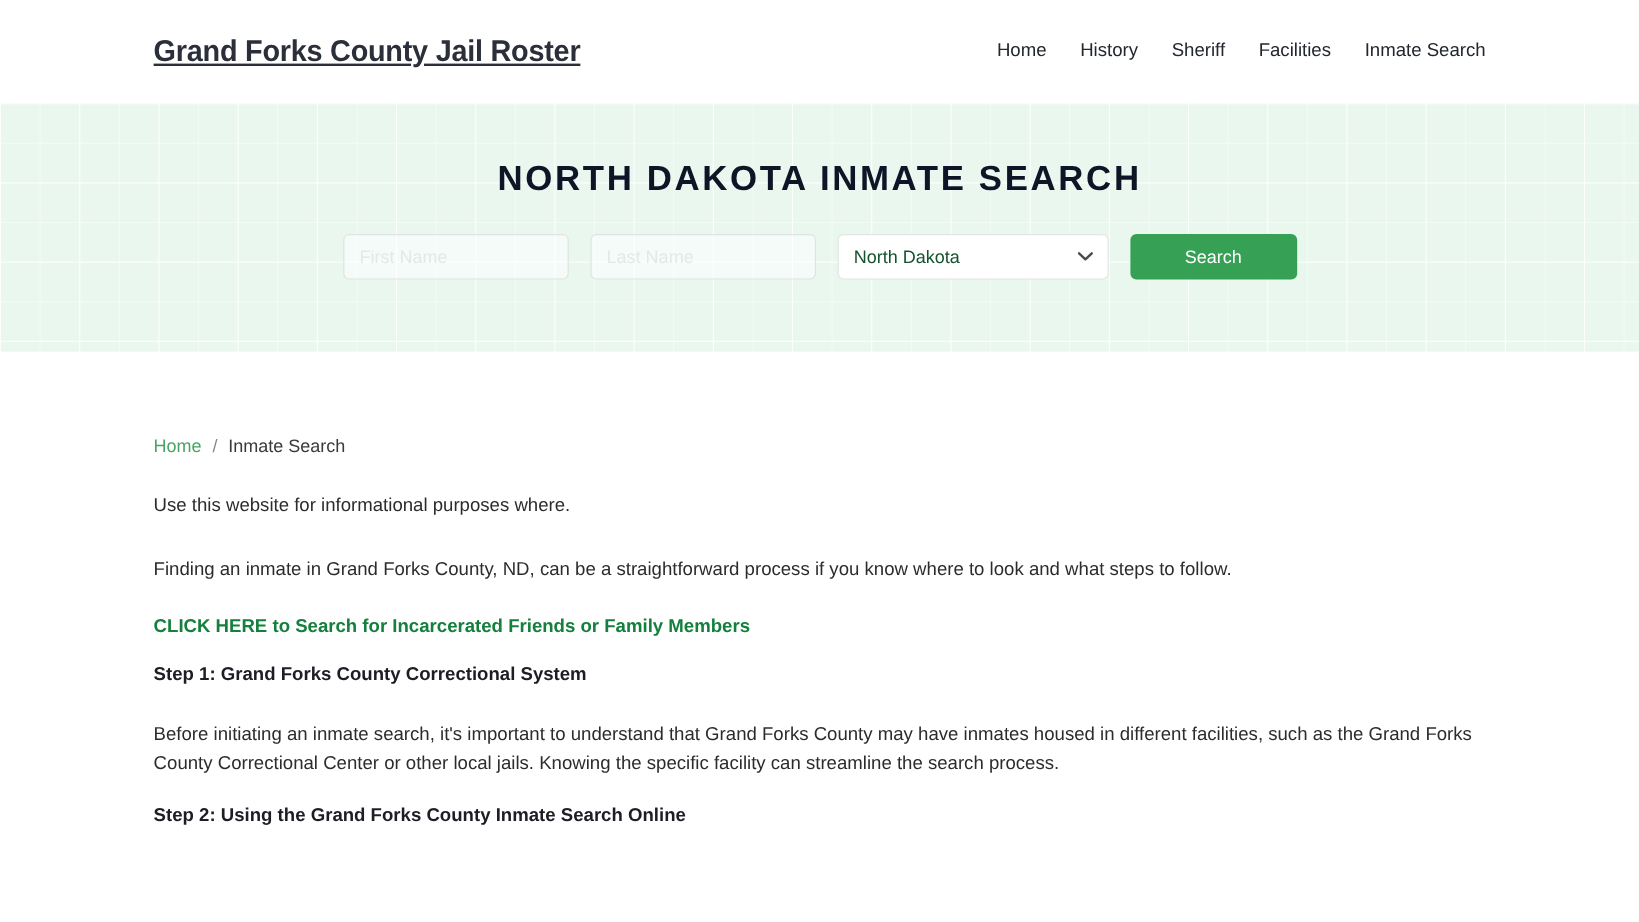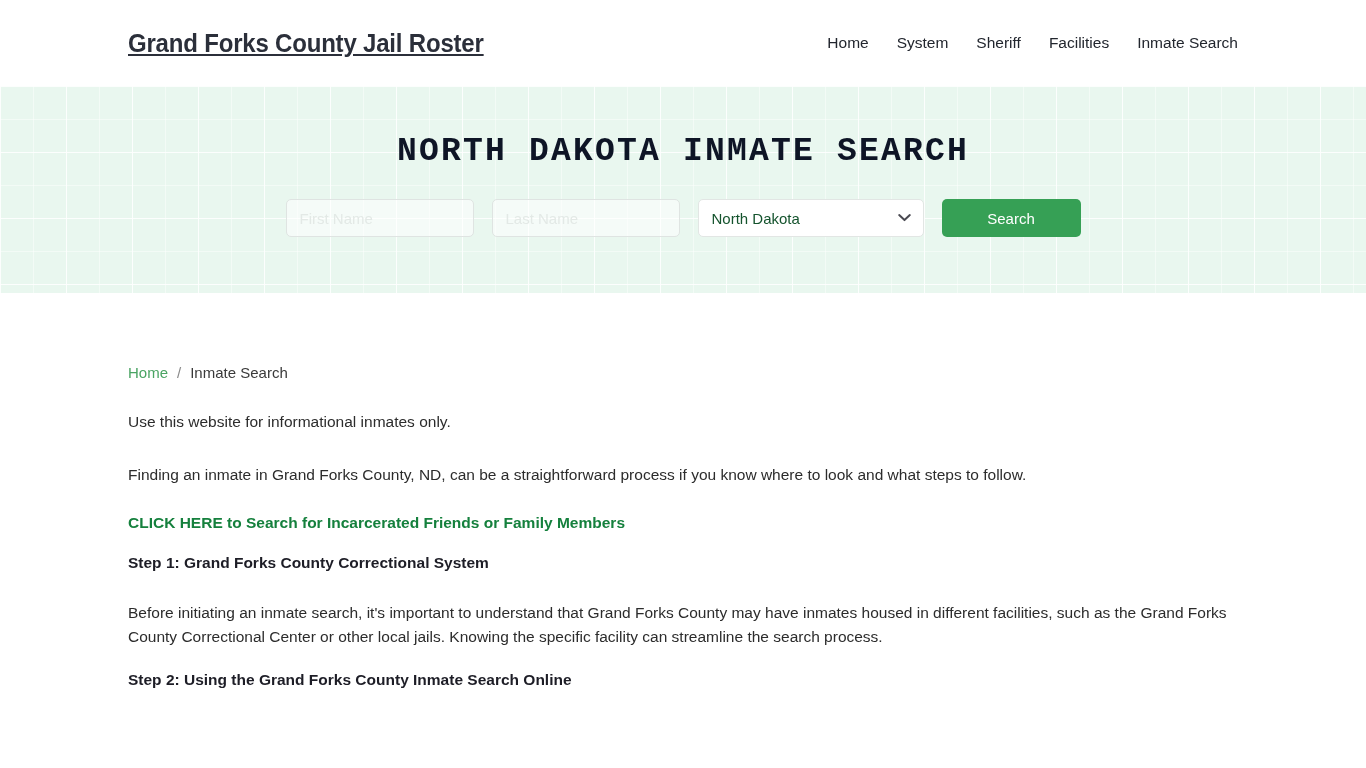--- a/index.html
+++ b/index.html
@@ -63,22 +63,22 @@
     content: "";
     position: absolute;
     inset: 0;
     background-image:
       linear-gradient(to right, rgba(255,255,255,0.45) 1px, transparent 1px),
       linear-gradient(to bottom, rgba(255,255,255,0.45) 1px, transparent 1px);
     background-size: 33px 33px;
     pointer-events: none;
   }
   .hero-title {
-    font-family: Liberation Mono, monospace;
-    font-size: 33px;
+    font-family: Liberation Sans, sans-serif;
+    font-size: 29px;
     font-weight: bold;
     letter-spacing: 2.2px;
     color: #0e1526;
     margin: 0;
     text-transform: uppercase;
     z-index: 1;
   }
   .search-form {
     margin-top: 29px;
     display: flex;
@@ -180,21 +180,21 @@
     margin: 22px 0 0 0;
   }
 </style>
 </head>
 <body>
 
 <header class="site-header">
   <a class="brand" href="#">Grand Forks County Jail Roster</a>
   <nav class="main-nav">
     <a class="nav-link" href="#">Home</a>
-    <a class="nav-link" href="#">System</a>
+    <a class="nav-link" href="#">History</a>
     <a class="nav-link" href="#">Sheriff</a>
     <a class="nav-link" href="#">Facilities</a>
     <a class="nav-link" href="#">Inmate Search</a>
   </nav>
 </header>
 
 <section class="hero">
   <h1 class="hero-title">North Dakota Inmate Search</h1>
   <form class="search-form">
     <input class="txt-input" type="text" placeholder="First Name" style="">
@@ -214,21 +214,21 @@
 </section>
 
 <main class="main-wrap">
   <div class="breadcrumb">
     <a class="crumb-link" href="#">Home</a>
     <span class="crumb-sep">/</span>
     <span class="crumb-current">Inmate Search</span>
   </div>
 
 
-  <p class="body-p">Use this website for informational inmates only.</p>
+  <p class="body-p">Use this website for informational purposes where.</p>
   <p class="body-p">Finding an inmate in Grand Forks County, ND, can be a straightforward process if you know where to look and what steps to follow.</p>
 
   <a class="highlight-link" href="#">CLICK HERE to Search for Incarcerated Friends or Family Members</a>
 
   <p class="step-head">Step 1: Grand Forks County Correctional System</p>
   <p class="body-p">Before initiating an inmate search, it's important to understand that Grand Forks County may have inmates housed in different facilities, such as the Grand Forks County Correctional Center or other local jails. Knowing the specific facility can streamline the search process.</p>
 
   <p class="step-head">Step 2: Using the Grand Forks County Inmate Search Online</p>
 </main>
 

